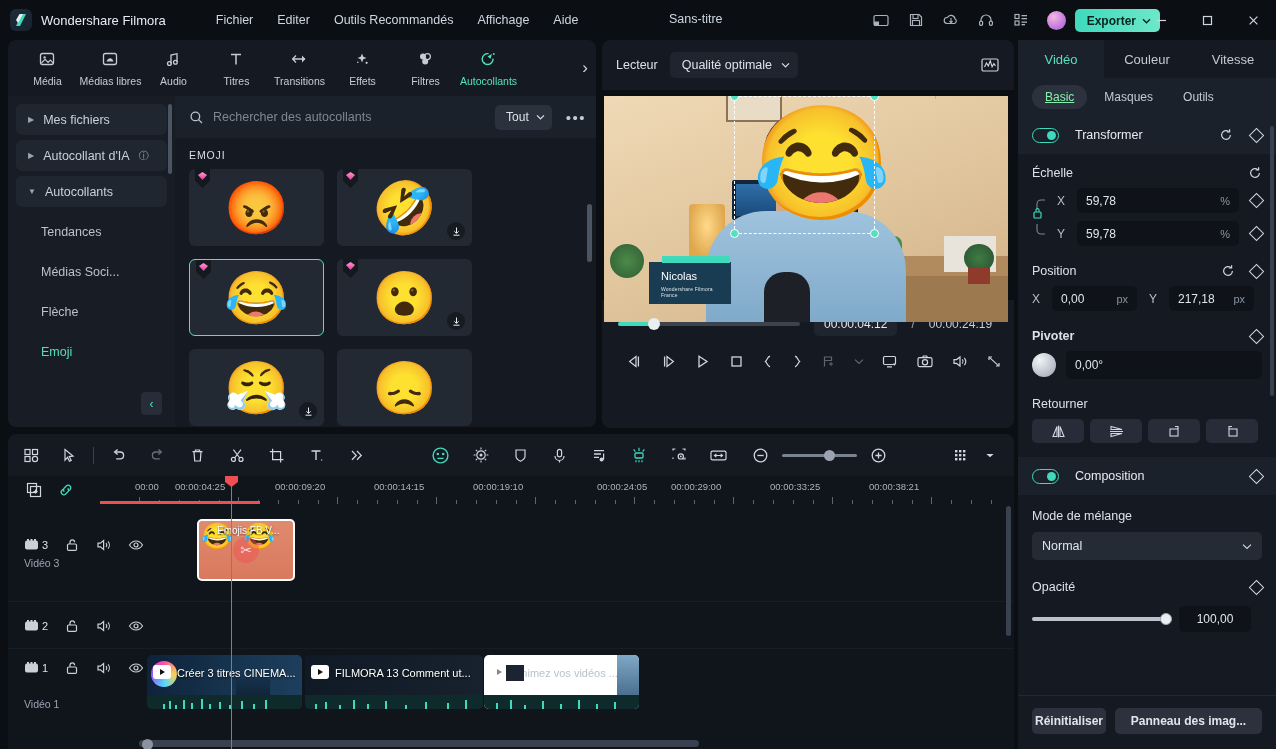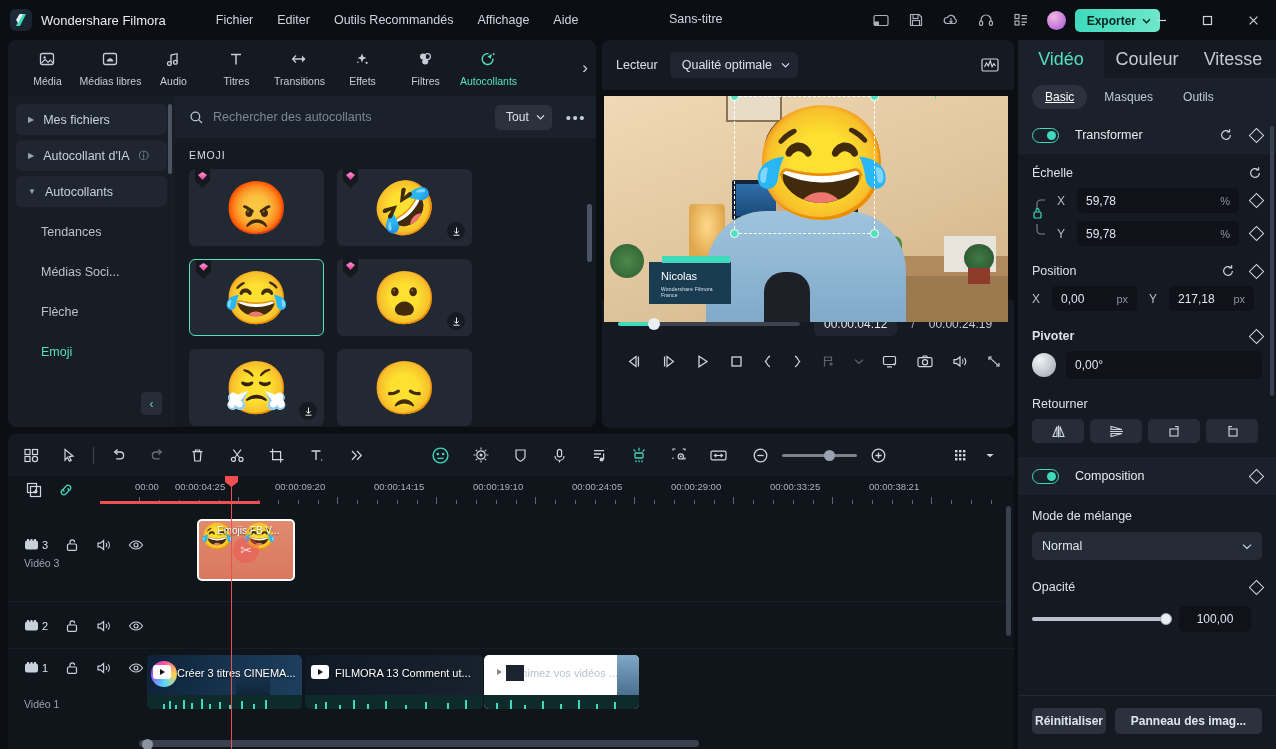--- a/index.html
+++ b/index.html
@@ -232,26 +232,26 @@
   .pbtn.dim { opacity: .4; }
 
   
   .props {
     position: absolute; top: 40px; left: 1018px; width: 258px; height: 709px;
     background: #151a22;
   }
   .prop-tabs { height: 38px; display: flex; align-items: center; }
   .ptab {
     height: 38px; flex: 1; display: flex; align-items: center; justify-content: center;
-    font-size: 18px; color: #c2cad4;
+    font-size: 13px; color: #c2cad4;
   }
   .ptab.active { color: #54e0bd; background: #1b212a; }
   .sub-tabs { height: 38px; display: flex; align-items: center; gap: 4px; padding: 0 14px; background: #1b212a; }
   .stab { height: 24px; padding: 0 13px; border-radius: 12px; font-size: 12px; color: #c2cad4; display: flex; align-items: center; }
-  .stab.active { background: #2b323d; color: #ffffff; text-decoration: underline; }
+  .stab.active { background: #2b323d; color: #86efac; text-decoration: underline; }
   .section-head {
     height: 38px; background: #1b212a; display: flex; align-items: center;
     padding: 0 14px; gap: 16px; font-size: 12.5px; color: #e6ebf1;
   }
   .toggle {
     width: 27px; height: 15px; border-radius: 8px; border: 1.3px solid #3fd9bc;
     position: relative; background: #1b212a;
   }
   .toggle i { position: absolute; right: 2px; top: 2px; width: 9px; height: 9px; border-radius: 50%; background: #3fd9bc; }
   .sh-icons { margin-left: auto; display: flex; align-items: center; gap: 18px; }
@@ -1113,21 +1113,21 @@
               <path d="M9.7 6.3a2.6 2.6 0 0 1 0 3.7l-2 2a2.6 2.6 0 1 1-3.7-3.7l1-1" fill="none" stroke="#3fd9bc" stroke-width="1.3"></path>
             </svg>
         </span>
       </div>
       <div class="ruler">
         <span class="rlabel" style="left:-4px;">00:00</span>
         <span class="rlabel" style="left:36px;">00:00:04:25</span>
         <span class="rlabel" style="left:136px;">00:00:09:20</span>
         <span class="rlabel" style="left:235px;">00:00:14:15</span>
         <span class="rlabel" style="left:334px;">00:00:19:10</span>
-        <span class="rlabel" style="left:433px;">00:00:24:05</span>
+        <span class="rlabel" style="left:458px;">00:00:24:05</span>
         <span class="rlabel" style="left:532px;">00:00:29:00</span>
         <span class="rlabel" style="left:631px;">00:00:33:25</span>
         <span class="rlabel" style="left:730px;">00:00:38:21</span>
 
         <span class="tick major" style="left:0px;"></span>
           <span class="tick minor" style="left:20px;"></span>
         <span class="tick minor" style="left:40px;"></span>
           <span class="tick minor" style="left:60px;"></span>
         <span class="tick minor" style="left:80px;"></span>
           <span class="tick major" style="left:99px;"></span>

